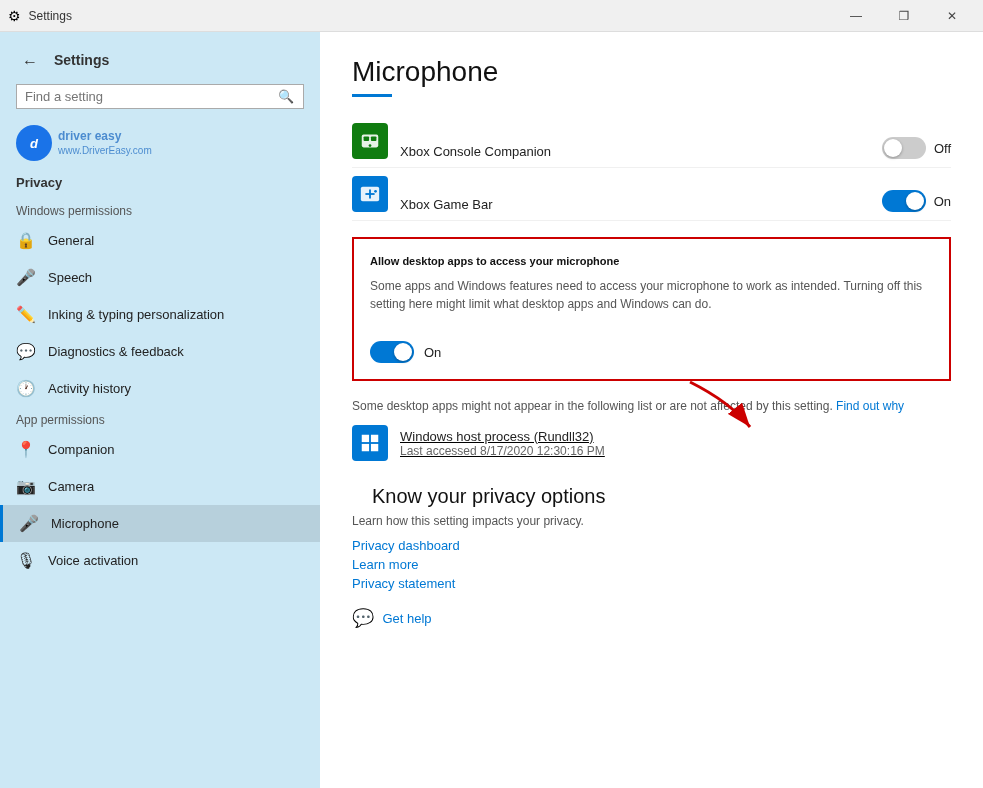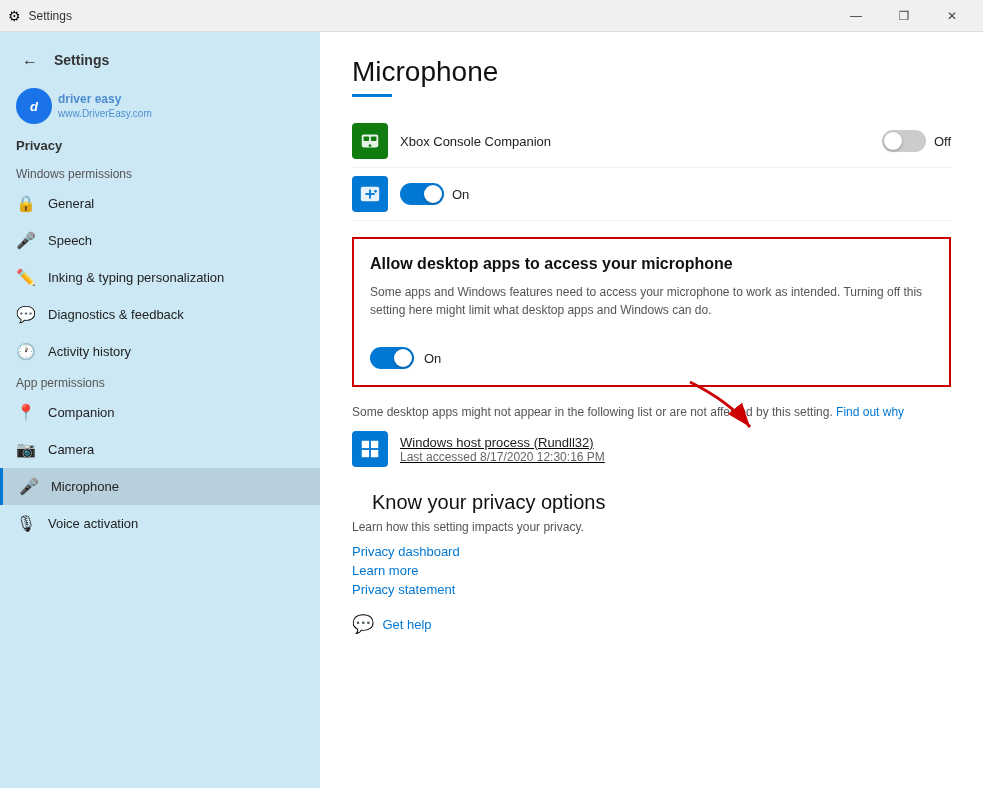--- a/index.html
+++ b/index.html
@@ -89,21 +89,21 @@
 
     .page-title {
       font-size: 28px; font-weight: 300; color: #111; margin-bottom: 6px;
     }
     .title-underline {
       width: 40px; height: 3px; background: #0078d4; margin-bottom: 18px;
     }
 
     
     .app-row {
-      display: flex; align-items: center; padding: 8px 0;
+      display: flex; align-items: flex-end; padding: 8px 0;
       border-bottom: 1px solid #f0f0f0;
     }
     .app-icon {
       width: 36px; height: 36px; margin-right: 12px; flex-shrink: 0;
       display: flex; align-items: center; justify-content: center;
     }
     .app-icon-xbox-console {
       background: #107c10; border-radius: 4px;
     }
     .app-icon-xbox-game {
@@ -129,21 +129,21 @@
     .toggle-knob {
       width: 18px; height: 18px; border-radius: 50%; background: white;
       box-shadow: 0 1px 3px rgba(0,0,0,0.3);
     }
 
     
     .allow-desktop-box {
       border: 2px solid #cc0000; padding: 16px; margin: 16px 0;
     }
     .allow-desktop-title {
-      font-size: 16px; font-weight: 600; color: #111; margin-bottom: 10px;
+      font-size: 11px; font-weight: 600; color: #111; margin-bottom: 10px;
     }
     .allow-desktop-desc {
       font-size: 12px; color: #555; line-height: 1.5; margin-bottom: 28px;
     }
     .allow-desktop-toggle-row {
       display: flex; align-items: center; gap: 10px;
     }
 
     .info-text {
       font-size: 12px; color: #555; margin: 10px 0; line-height: 1.5;
@@ -215,20 +215,24 @@
 
 <div class="main">
 
   <div class="sidebar">
 
     <div class="sidebar-header">
       <button class="back-btn">←</button>
       <span class="sidebar-title">Settings</span>
     </div>
 
+    <div class="search-box">
+      <input class="search-input" type="text" placeholder="Find a setting" style="">
+      <span class="search-icon">🔍</span>
+    </div>
 
     <div class="watermark-area">
       <div class="watermark-logo">
         <span style="font-style:italic; font-size:13px;">d</span>
       </div>
       <div class="watermark-text">
         <div style="font-weight:700; font-size:12px; color:#1565c0;">driver easy</div>
         <div style="font-size:10px; color:#1565c0;">www.DriverEasy.com</div>
       </div>
     </div>
@@ -306,20 +310,21 @@
 
     <div class="app-row">
       <div class="app-icon app-icon-xbox-game">
         <svg viewBox="0 0 24 24">
           <rect x="2" y="4" width="20" height="16" rx="2" fill="white" opacity="0.9"></rect>
           <line x1="12" y1="7" x2="12" y2="17" stroke="#0078d4" stroke-width="2"></line>
           <line x1="7" y1="12" x2="17" y2="12" stroke="#0078d4" stroke-width="2"></line>
           <circle cx="18" cy="9" r="1.5" fill="#0078d4"></circle>
         </svg>
       </div>
+      <span class="app-name">Xbox Game Bar</span>
       <div class="toggle-label">
         <label class="toggle">
           <input type="checkbox" checked="" style="">
           <div class="toggle-slider on">
             <div class="toggle-knob"></div>
           </div>
         </label>
         <span class="toggle-text">On</span>
       </div>
     </div>

